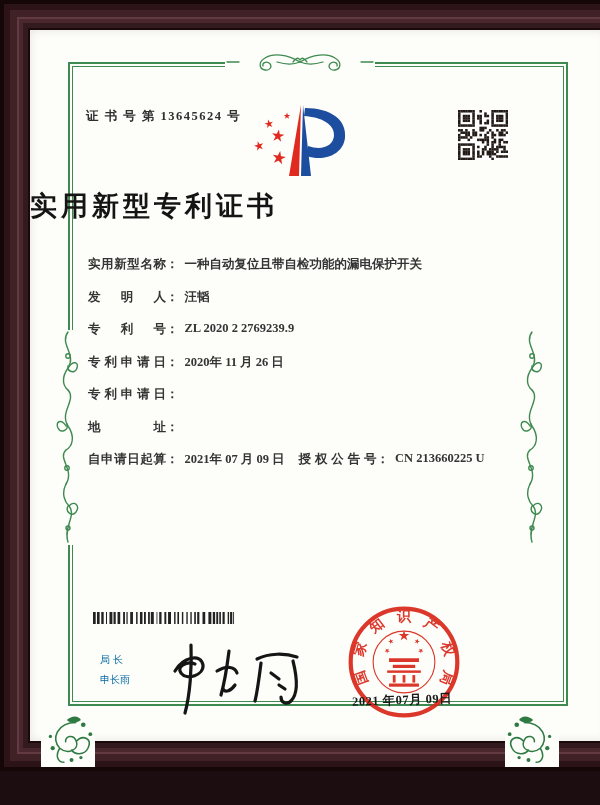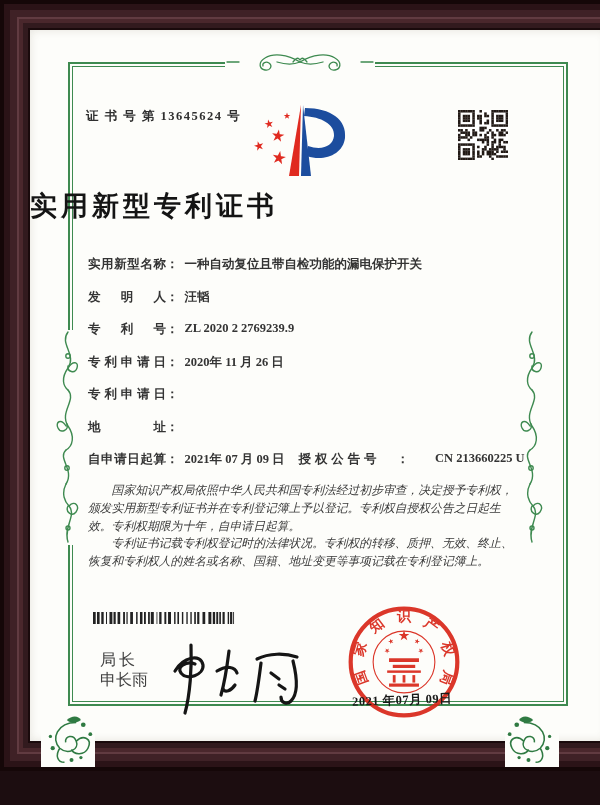--- a/index.html
+++ b/index.html
@@ -43,29 +43,29 @@
   .logo{position:absolute;left:214px;top:70px;width:112px;height:80px;}
   .qr{position:absolute;left:428px;top:80px;width:50px;height:50px;}
   .title{position:absolute;left:0;right:0;top:158px;
     font-size:27px;font-weight:700;letter-spacing:4px;color:#141414;}
 
   .fields{position:absolute;left:58px;top:226px;right:52px;}
   .f-row{height:32.5px;display:flex;align-items:flex-start;font-size:12.5px;color:var(--ink);font-weight:600;}
   .f-label{display:inline-block;width:78px;text-align:justify;text-align-last:justify;}
   .f-colon{display:inline-block;}
   .f-value{margin-left:6px;white-space:nowrap;text-align:right;}
-  .f-group2{margin-left:14px;display:flex;gap:20px;}
+  .f-group2{margin-left:14px;display:flex;}
 
   .body-text{position:absolute;left:58px;top:452px;width:426px;
     font-size:11.8px;line-height:17.8px;color:#3a3a3a;font-style:italic;}
   .body-text p{margin:0;text-indent:2em;}
 
   .barcode{position:absolute;left:63px;top:582px;width:144px;height:12px;}
   .barcode svg{display:block;width:100%;height:100%;}
-  .director{position:absolute;left:70px;top:620px;font-size:16px;color:#404040;line-height:20px;}
+  .director{position:absolute;left:70px;top:620px;font-size:10px;color:#0369a1;line-height:20px;}
   .director .d-title{letter-spacing:3px;}
   .signature{position:absolute;left:127px;top:606px;width:160px;height:82px;}
   .seal{position:absolute;left:316px;top:574px;width:116px;height:116px;opacity:.93;}
   .seal-date{position:absolute;left:322px;top:662px;font-size:12.5px;color:#1a1a1a;
     letter-spacing:.5px;transform:rotate(-2deg);font-weight:600;white-space:nowrap;}
 </style>
 </head>
 <body>
 
 <div class="page">
@@ -430,24 +430,20 @@
           <span class="f-colon">：</span>
         <span class="f-value">2021年 07 月 09 日</span>
         <span class="f-group2">
           <span class="f-label">授权公告号</span>
             <span class="f-colon">：</span>
           <span class="f-value">CN 213660225 U</span>
         </span>
       </div>
     </div>
 
-    <div class="body-text">
-      <p>国家知识产权局依照中华人民共和国专利法经过初步审查，决定授予专利权，颁发实用新型专利证书并在专利登记簿上予以登记。专利权自授权公告之日起生效。专利权期限为十年，自申请日起算。</p>
-      <p>专利证书记载专利权登记时的法律状况。专利权的转移、质押、无效、终止、恢复和专利权人的姓名或名称、国籍、地址变更等事项记载在专利登记簿上。</p>
-    </div>
 
     <div class="barcode">
       <svg viewBox="0 0 144 13" preserveAspectRatio="none">
           <g id="barcode-bars" fill="#222222">
             <rect x="0.00" y="0" width="2.72" height="13"></rect>
             <rect x="3.98" y="0" width="2.64" height="13"></rect>
             <rect x="8.28" y="0" width="2.39" height="13"></rect>
             <rect x="12.99" y="0" width="1.02" height="13"></rect>
             <rect x="16.47" y="0" width="2.92" height="13"></rect>
             <rect x="20.51" y="0" width="2.21" height="13"></rect>

